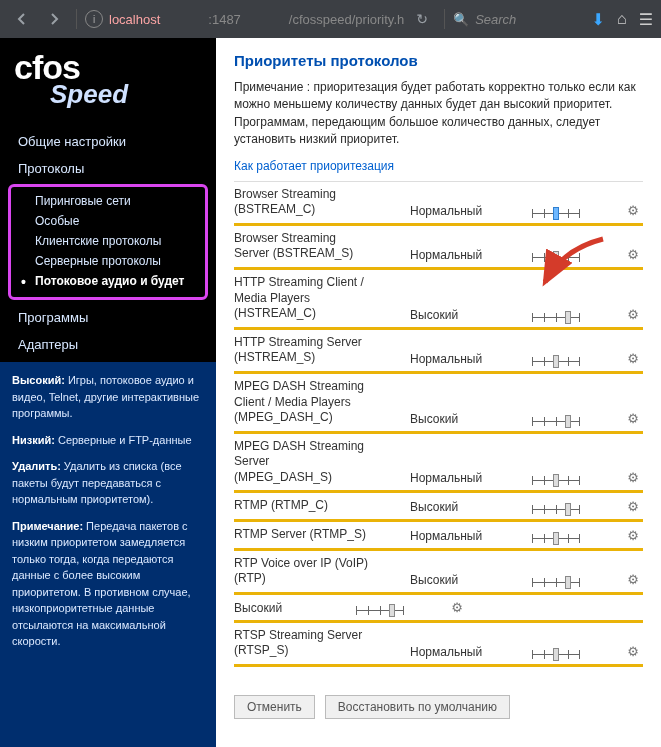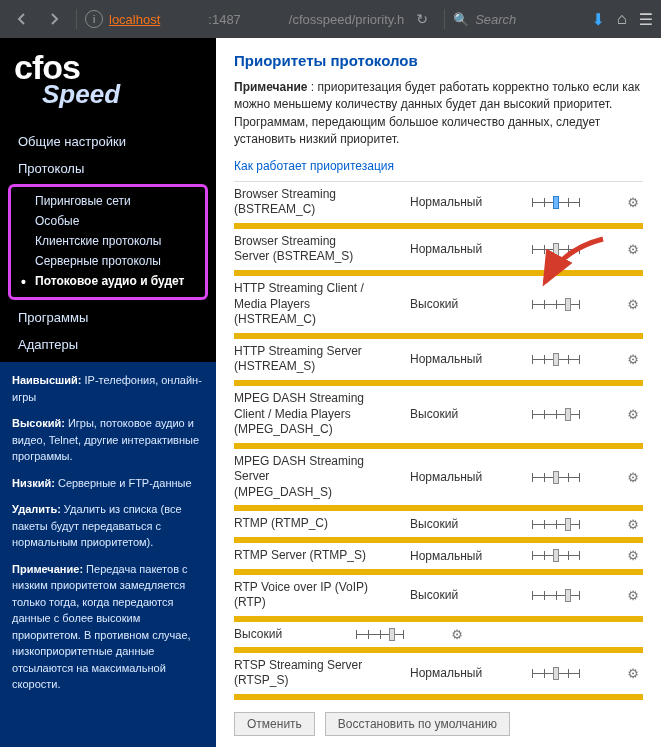--- a/index.html
+++ b/index.html
@@ -3,69 +3,69 @@
 <meta charset="utf-8">
 <style>
 * { margin: 0; padding: 0; box-sizing: border-box; }
 body { font-family: "Segoe UI", Tahoma, Arial, sans-serif; font-size: 12px; background: #fff; width: 661px; height: 747px; overflow: hidden; }
 
 .toolbar { background: #3c3f44; height: 38px; display: flex; align-items: center; padding: 0 8px; gap: 4px; }
 .toolbar .nav-btn { width: 28px; height: 28px; display: flex; align-items: center; justify-content: center; color: #9aa0a6; cursor: pointer; border-radius: 3px; }
 .toolbar .divider { width: 1px; height: 20px; background: #555; margin: 0 4px; }
 .toolbar .url-box { display: flex; align-items: center; flex: 0 0 auto; color: #ccc; font-size: 13px; }
 .toolbar .url-box .info-icon { width: 18px; height: 18px; border: 1px solid #888; border-radius: 50%; display: flex; align-items: center; justify-content: center; font-size: 10px; margin-right: 6px; color: #aaa; }
-.toolbar .url-box .host { color: #f97316; text-decoration: underline; }
+.toolbar .url-box .host { color: #fca5a5; }
 .toolbar .url-box .path { color: #888; margin-left: 48px; }
 .toolbar .reload { color: #9aa0a6; font-size: 14px; margin: 0 8px; cursor: pointer; }
 .toolbar .search-box { display: flex; align-items: center; color: #888; font-size: 13px; flex: 1; }
 .toolbar .search-box .mag { margin-right: 6px; }
 .toolbar .right-icons { display: flex; gap: 12px; align-items: center; }
 .toolbar .dl-icon { color: #3ba7ff; font-size: 16px; }
 .toolbar .home-icon, .toolbar .menu-icon { color: #ccc; font-size: 16px; }
 
 .layout { display: flex; height: calc(100% - 38px); }
 .sidebar { width: 216px; background: #000000; color: #fff; display: flex; flex-direction: column; }
 .logo { padding: 10px 14px 14px; }
 .logo .cfos { font-size: 34px; font-weight: bold; color: #fff; letter-spacing: -1px; }
-.logo .speed { font-size: 26px; font-style: italic; font-weight: bold; color: #cfe1ff; margin-top: -8px; margin-left: 28px; }
+.logo .speed { font-size: 26px; font-style: italic; font-weight: bold; color: #cfe1ff; margin-top: -8px; margin-left: 36px; }
 
 .nav { padding: 4px 0; }
 .nav-item { padding: 6px 18px; color: #d7e7ff; font-size: 13px; cursor: pointer; }
 .nav-sub-group { border: 3px solid #d946ef; border-radius: 6px; margin: 2px 8px 4px 8px; padding: 4px 6px 6px 6px; position: relative; }
 .nav-sub { padding: 3px 6px 3px 18px; color: #d7e7ff; font-size: 12px; cursor: pointer; }
 .nav-sub.active { font-weight: bold; color: #fff; position: relative; }
 .nav-sub.active::before { content: "•"; position: absolute; left: 4px; font-size: 14px; }
 
 .legend { background: #002e6e; padding: 10px 12px; font-size: 11px; color: #dbe9ff; line-height: 1.5; flex: 1; }
 .legend p { margin-bottom: 10px; }
 .legend b { color: #fff; }
 
 .main { flex: 1; padding: 14px 18px 12px 18px; background: #fff; color: #2a2a2a; overflow: hidden; position: relative; }
 .main h2 { font-size: 15px; font-weight: bold; color: #004fb0; margin-bottom: 10px; }
 .note { font-size: 12px; line-height: 1.45; margin-bottom: 10px; }
-.note b { font-weight: bold; }
+.note b { font-weight: normal; }
 .link { color: #0060d0; font-size: 12px; margin-bottom: 8px; display: block; cursor: pointer; }
 
 .proto-table { width: 100%; border-top: 1px solid #ddd; }
-.proto-row { display: flex; align-items: center; border-bottom: 6px solid #eab308; padding: 5px 0; font-size: 12px; gap: 40px; }
+.proto-row { display: flex; align-items: flex-end; border-bottom: 3px solid #eab308; padding: 5px 0; font-size: 12px; gap: 40px; }
 .proto-name { flex: 1; color: #333; line-height: 1.3; }
 .proto-priority { width: 78px; color: #333; text-align: left; }
 .proto-slider { width: 55px; display: flex; align-items: center; justify-content: center; }
 .proto-gear { width: 20px; color: #777; text-align: center; cursor: pointer; font-size: 13px; }
 
 .slider-track { width: 48px; height: 9px; position: relative; }
 .slider-track .tick { position: absolute; top: 0; width: 1px; height: 9px; background: #666; }
 .slider-track .t1 { left: 0; } .slider-track .t2 { left: 12px; } .slider-track .t3 { left: 24px; } .slider-track .t4 { left: 36px; } .slider-track .t5 { left: 47px; }
 .slider-track .line { position: absolute; top: 4px; left: 0; right: 0; height: 1px; background: #666; }
 .slider-track .thumb { position: absolute; top: -2px; width: 6px; height: 13px; background: #ddd; border: 1px solid #888; }
 .slider-track .thumb.p2 { left: 21px; }
 .slider-track .thumb.p3 { left: 33px; }
 .slider-track .thumb.highlight { background: #6fb8ff; border-color: #2e7fd0; }
 
-.buttons { margin-top: 12px; display: flex; gap: 10px; }
+.buttons { margin-top: 28px; display: flex; gap: 10px; }
 .btn { padding: 4px 12px; font-size: 12px; background: #f0f0f0; border: 1px solid #bbb; cursor: pointer; color: #555; }
 
 .arrow-annotation { position: absolute; top: 196px; right: 48px; pointer-events: none; }
 .arrow-annotation svg { width: 80px; height: 60px; }
 </style>
 </head>
 <body>
 
 <div class="toolbar">
   <div class="nav-btn">
@@ -111,21 +111,20 @@
         <div class="nav-sub">Пиринговые сети</div>
         <div class="nav-sub">Особые</div>
         <div class="nav-sub">Клиентские протоколы</div>
         <div class="nav-sub">Серверные протоколы</div>
         <div class="nav-sub active">Потоковое аудио и будет</div>
       </div>
       <div class="nav-item">Программы</div>
       <div class="nav-item">Адаптеры</div>
     </div>
     <div class="legend">
-      <p><b>Наивысший:</b><span> IP-телефония, онлайн-игры</span></p>
       <p><b>Высокий:</b><span> Игры, потоковое аудио и видео, Telnet, другие интерактивные программы.</span></p>
       <p><b>Низкий:</b><span> Серверные и FTP-данные</span></p>
       <p><b>Удалить:</b><span> Удалить из списка (все пакеты будут передаваться с нормальным приоритетом).</span></p>
       <p><b>Примечание:</b><span> Передача пакетов с низким приоритетом замедляется только тогда, когда передаются данные с более высоким приоритетом. В противном случае, низкоприоритетные данные отсылаются на максимальной скорости.</span></p>
     </div>
   </div>
 
   <div class="main">
     <h2>Приоритеты протоколов</h2>
     <p class="note"><b>Примечание</b><span> : приоритезация будет работать корректно только если как можно меньшему количеству данных будет дан высокий приоритет. Программам, передающим большое количество данных, следует установить низкий приоритет.</span></p>

